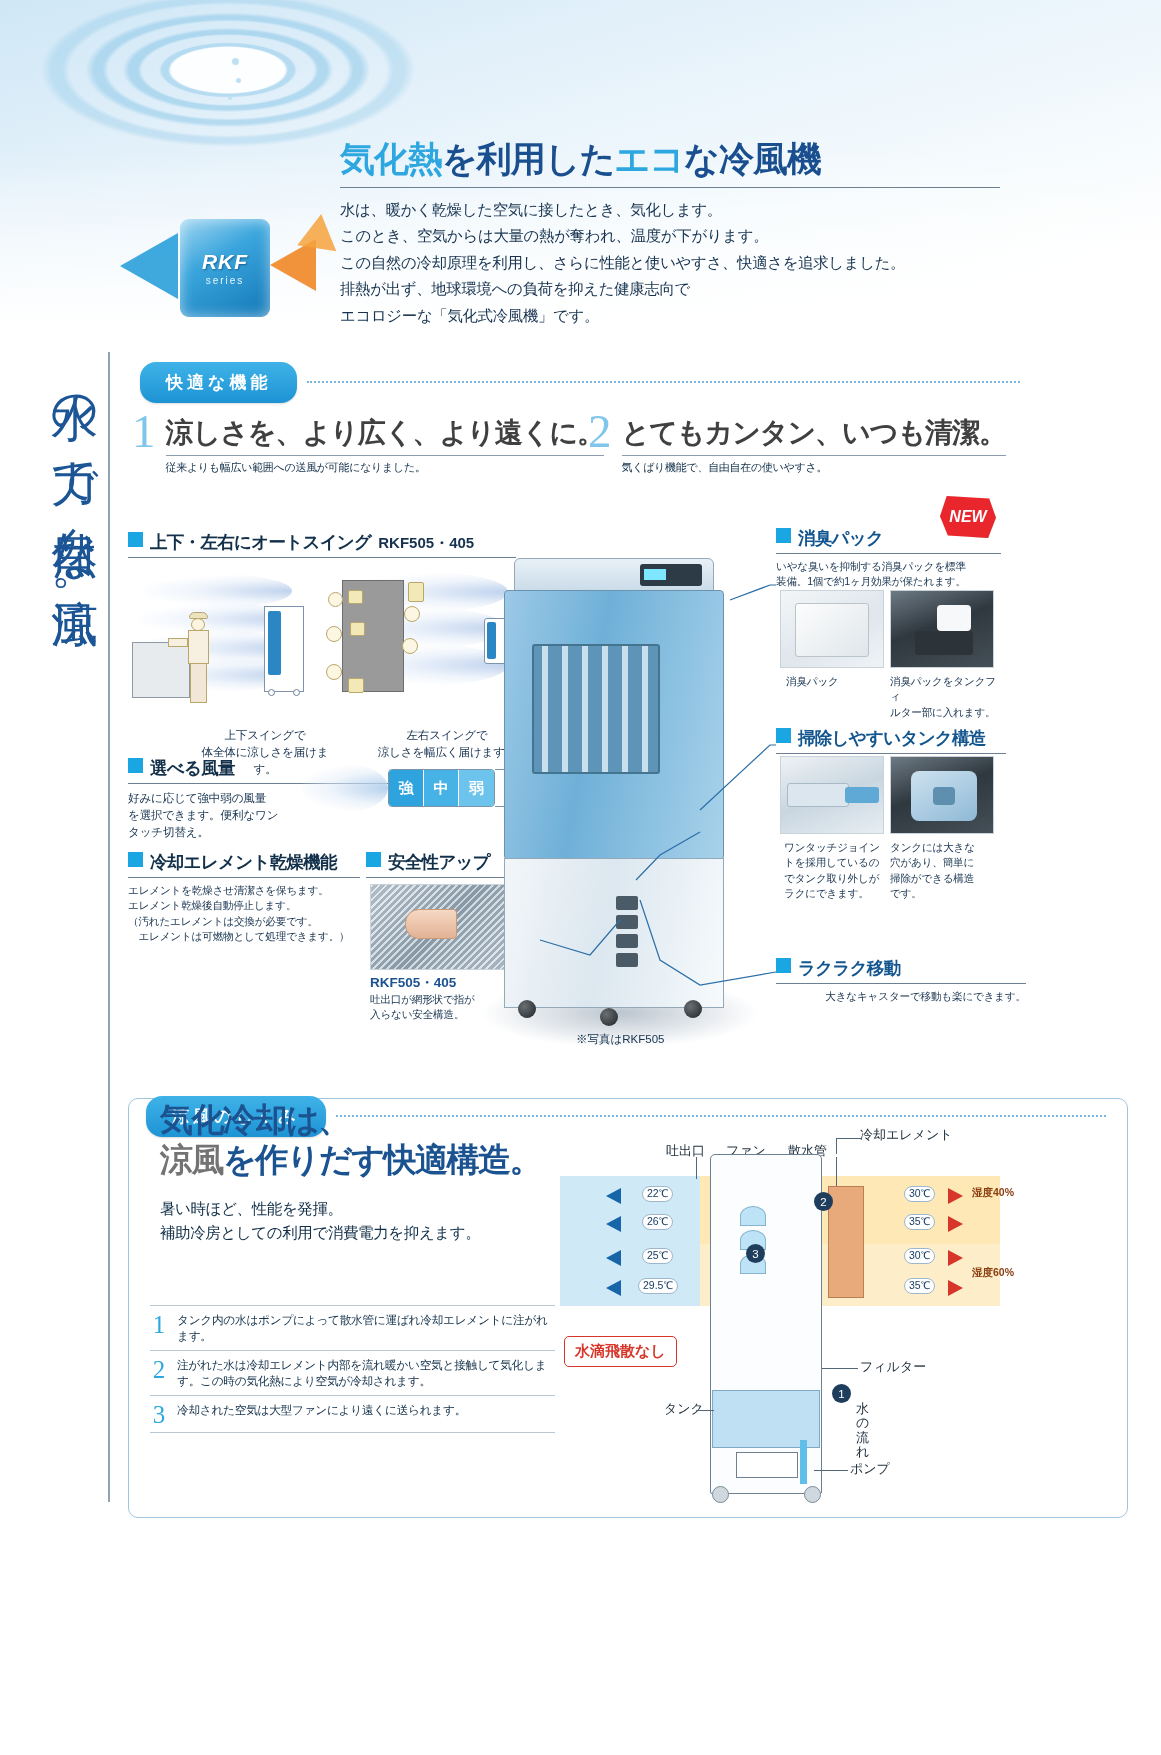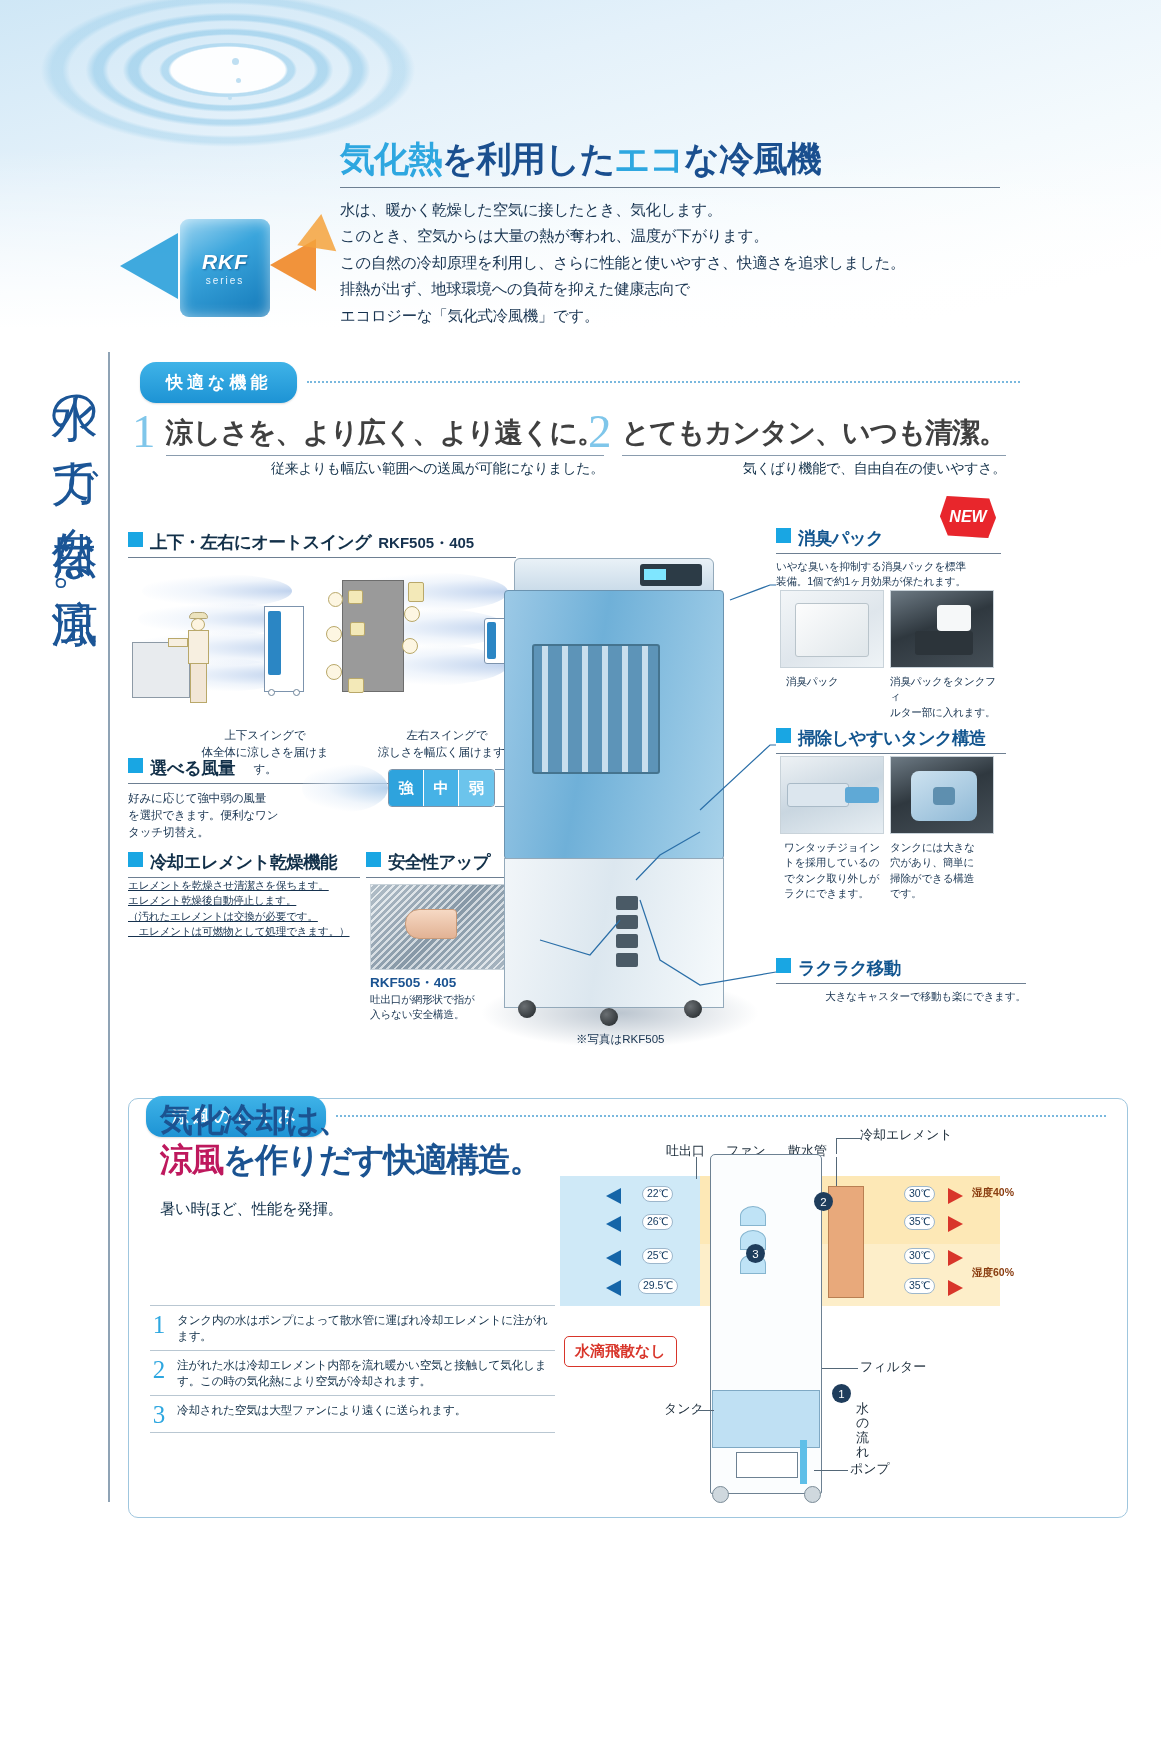--- a/index.html
+++ b/index.html
@@ -72,21 +72,21 @@
     box-shadow:0 1px 2px rgba(0,0,0,.15);
   }
   .pill-row{ position:absolute; display:flex; align-items:center; gap:10px; width:880px;}
   .dotline{ flex:1; border-bottom:2.6px dotted #79b8de; height:0; margin-bottom:2px;}
   
   .featnum{ font-family:"Liberation Serif", serif; font-size:47px; color:#7fc6ea; line-height:.85; font-weight:400;}
   .feat{ position:absolute; display:flex; gap:10px; width:420px;}
   .feat .body{ padding-top:2px;}
   .feat .ttl{ font-size:28px; font-weight:bold; color:#404040; letter-spacing:-1px; white-space:nowrap;}
   .feat .ul{ border-bottom:1.2px solid #8a9cae; margin:3px 0 4px;}
-  .feat .sub{ font-size:14px; color:#123049; letter-spacing:-.3px;text-align:right;}
+  .feat .sub{ font-size:11px; color:#123049; letter-spacing:-.3px;}
   
   .sq-head{ display:flex; align-items:baseline; gap:7px;margin-top:8px; }
   .sq{ width:15px;height:15px; background:#19a6e3; flex:none; position:relative; top:-1px;}
   .sq-head .txt{ font-size:17.5px; font-weight:bold; color:#123049; letter-spacing:-.7px; white-space:nowrap;}
   .sq-head .txt.blue{ color:#12558f;}
   .sq-head .model{ font-size:15px; font-weight:bold; color:#16324f; letter-spacing:0;}
   .sq-rule{ border-bottom:1.2px solid #6d7f92; margin-top:3px;}
   .small{ font-size:11.6px; color:#16324f; line-height:1.48; letter-spacing:-.2px;}
   .tiny{ font-size:10.6px; color:#16324f; line-height:1.45; letter-spacing:-.2px;}
   
@@ -161,21 +161,21 @@
     background:radial-gradient(circle at 35% 35%,#6a6f73,#1e2326);}
   .photo-note{ position:absolute; left:576px; top:1032px; font-size:11.5px; color:#16324f;}
   
   .leaders{ position:absolute; left:0; top:0; width:1161px;height:1755px; pointer-events:none;}
   
   .bottom-card{
     position:absolute; left:128px; top:1098px; width:1000px; height:420px;
     border:1.6px solid #9fc6de; border-radius:10px; background:#fff;
   }
   .mech-h1{ font-size:33px;font-weight:bold;color:#1b5391;letter-spacing:-1.5px;line-height:1.22;}
-  .mech-h1 .cy{ color:#be185d;}
+  .mech-h1 .cy{ color:#737373;}
   .mech-p{ font-size:15.5px;color:#123049;line-height:1.6;letter-spacing:-.4px;}
   .steps{ position:absolute; left:150px; top:1305px; width:405px;}
   .step{ display:flex; gap:9px; align-items:flex-start; border-top:1px solid #b9c7d2; padding:6px 0 5px;}
   .step:last-child{ border-bottom:1px solid #b9c7d2;}
   .step .n{ font-family:"Liberation Serif",serif; font-size:25px;color:#2ea7e0; line-height:1; width:18px; flex:none; text-align:center;}
   .step .t{ font-size:11.7px; color:#123049; line-height:1.4; letter-spacing:-.3px;}
   
   .dia{ position:absolute; left:560px; top:1140px; width:560px; height:365px;}
   .dia-warm-top{ position:absolute; left:0; top:36px; width:440px;height:68px; background:#fde8b6;}
   .dia-warm-bot{ position:absolute; left:0; top:104px; width:440px;height:62px; background:#fdeec9;}
@@ -333,21 +333,21 @@
   </div>
   <div class="wbox"></div>
 </div>
 
 <div style="position:absolute;left:128px;top:842px;width:232px;">
   <div class="sq-head">
     <div class="sq"></div>
     <div class="txt">冷却エレメント乾燥機能</div>
   </div>
   <div class="sq-rule"></div>
-  <div class="tiny" style="text-decoration:underline;">
+  <div class="tiny" style="margin-top:5px;">
     <div>エレメントを乾燥させ清潔さを保ちます。</div>
     <div>エレメント乾燥後自動停止します。</div>
     <div>（汚れたエレメントは交換が必要です。</div>
     <div>　エレメントは可燃物として処理できます。）</div>
   </div>
 </div>
 
 <div style="position:absolute;left:366px;top:842px;width:150px;">
   <div class="sq-head">
     <div class="sq"></div>
@@ -469,20 +469,21 @@
   <div class="pill">涼風のしくみ</div>
   <div class="dotline"></div>
 </div>
 
 <div style="position:absolute;left:144px;top:1100px;width:420px;margin-left:16px;">
   <div class="mech-h1">
     <div>気化冷却は、</div>
     <div><span class="cy">涼風</span><span>を作りだす快適構造。</span></div>
   </div>
   <div class="mech-p" style="margin-top:16px;">暑い時ほど、性能を発揮。</div>
+  <div class="mech-p">補助冷房としての利用で消費電力を抑えます。</div>
 </div>
 
 <div class="steps">
   <div class="step">
     <div class="n">1</div>
     <div class="t">タンク内の水はポンプによって散水管に運ばれ冷却エレメントに注がれます。</div>
   </div>
   <div class="step">
     <div class="n">2</div>
     <div class="t">注がれた水は冷却エレメント内部を流れ暖かい空気と接触して気化します。この時の気化熱により空気が冷却されます。</div>

